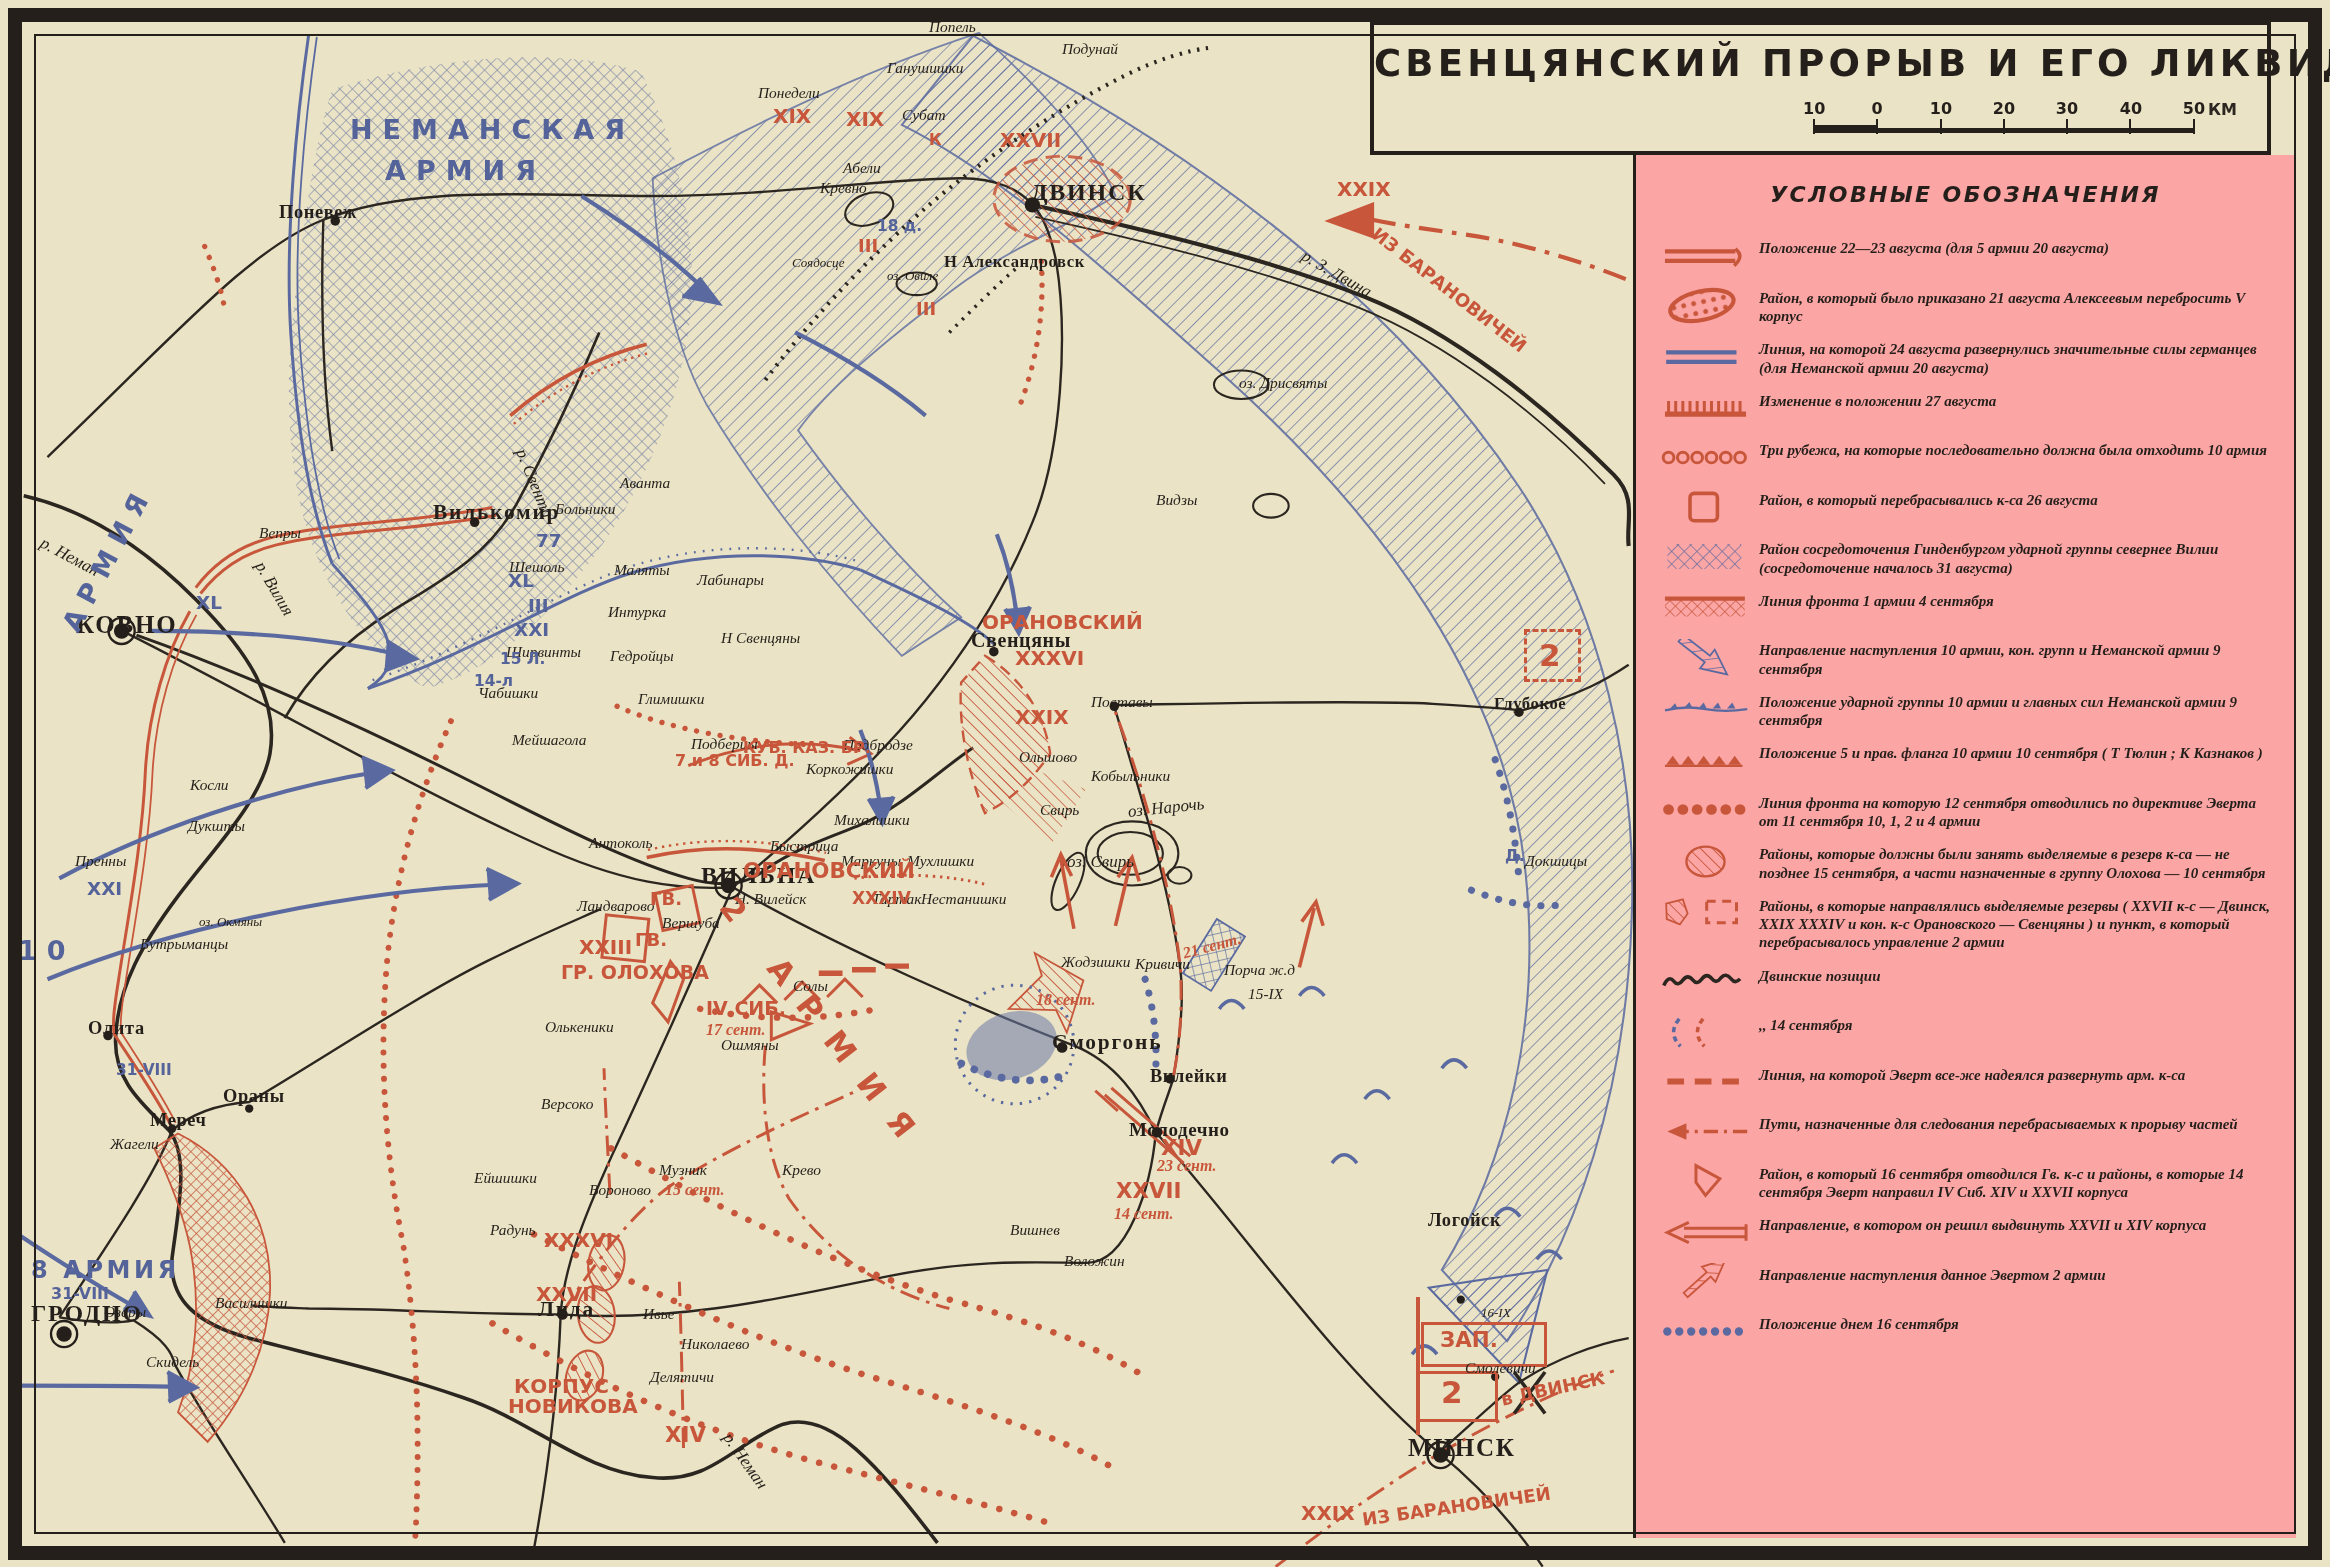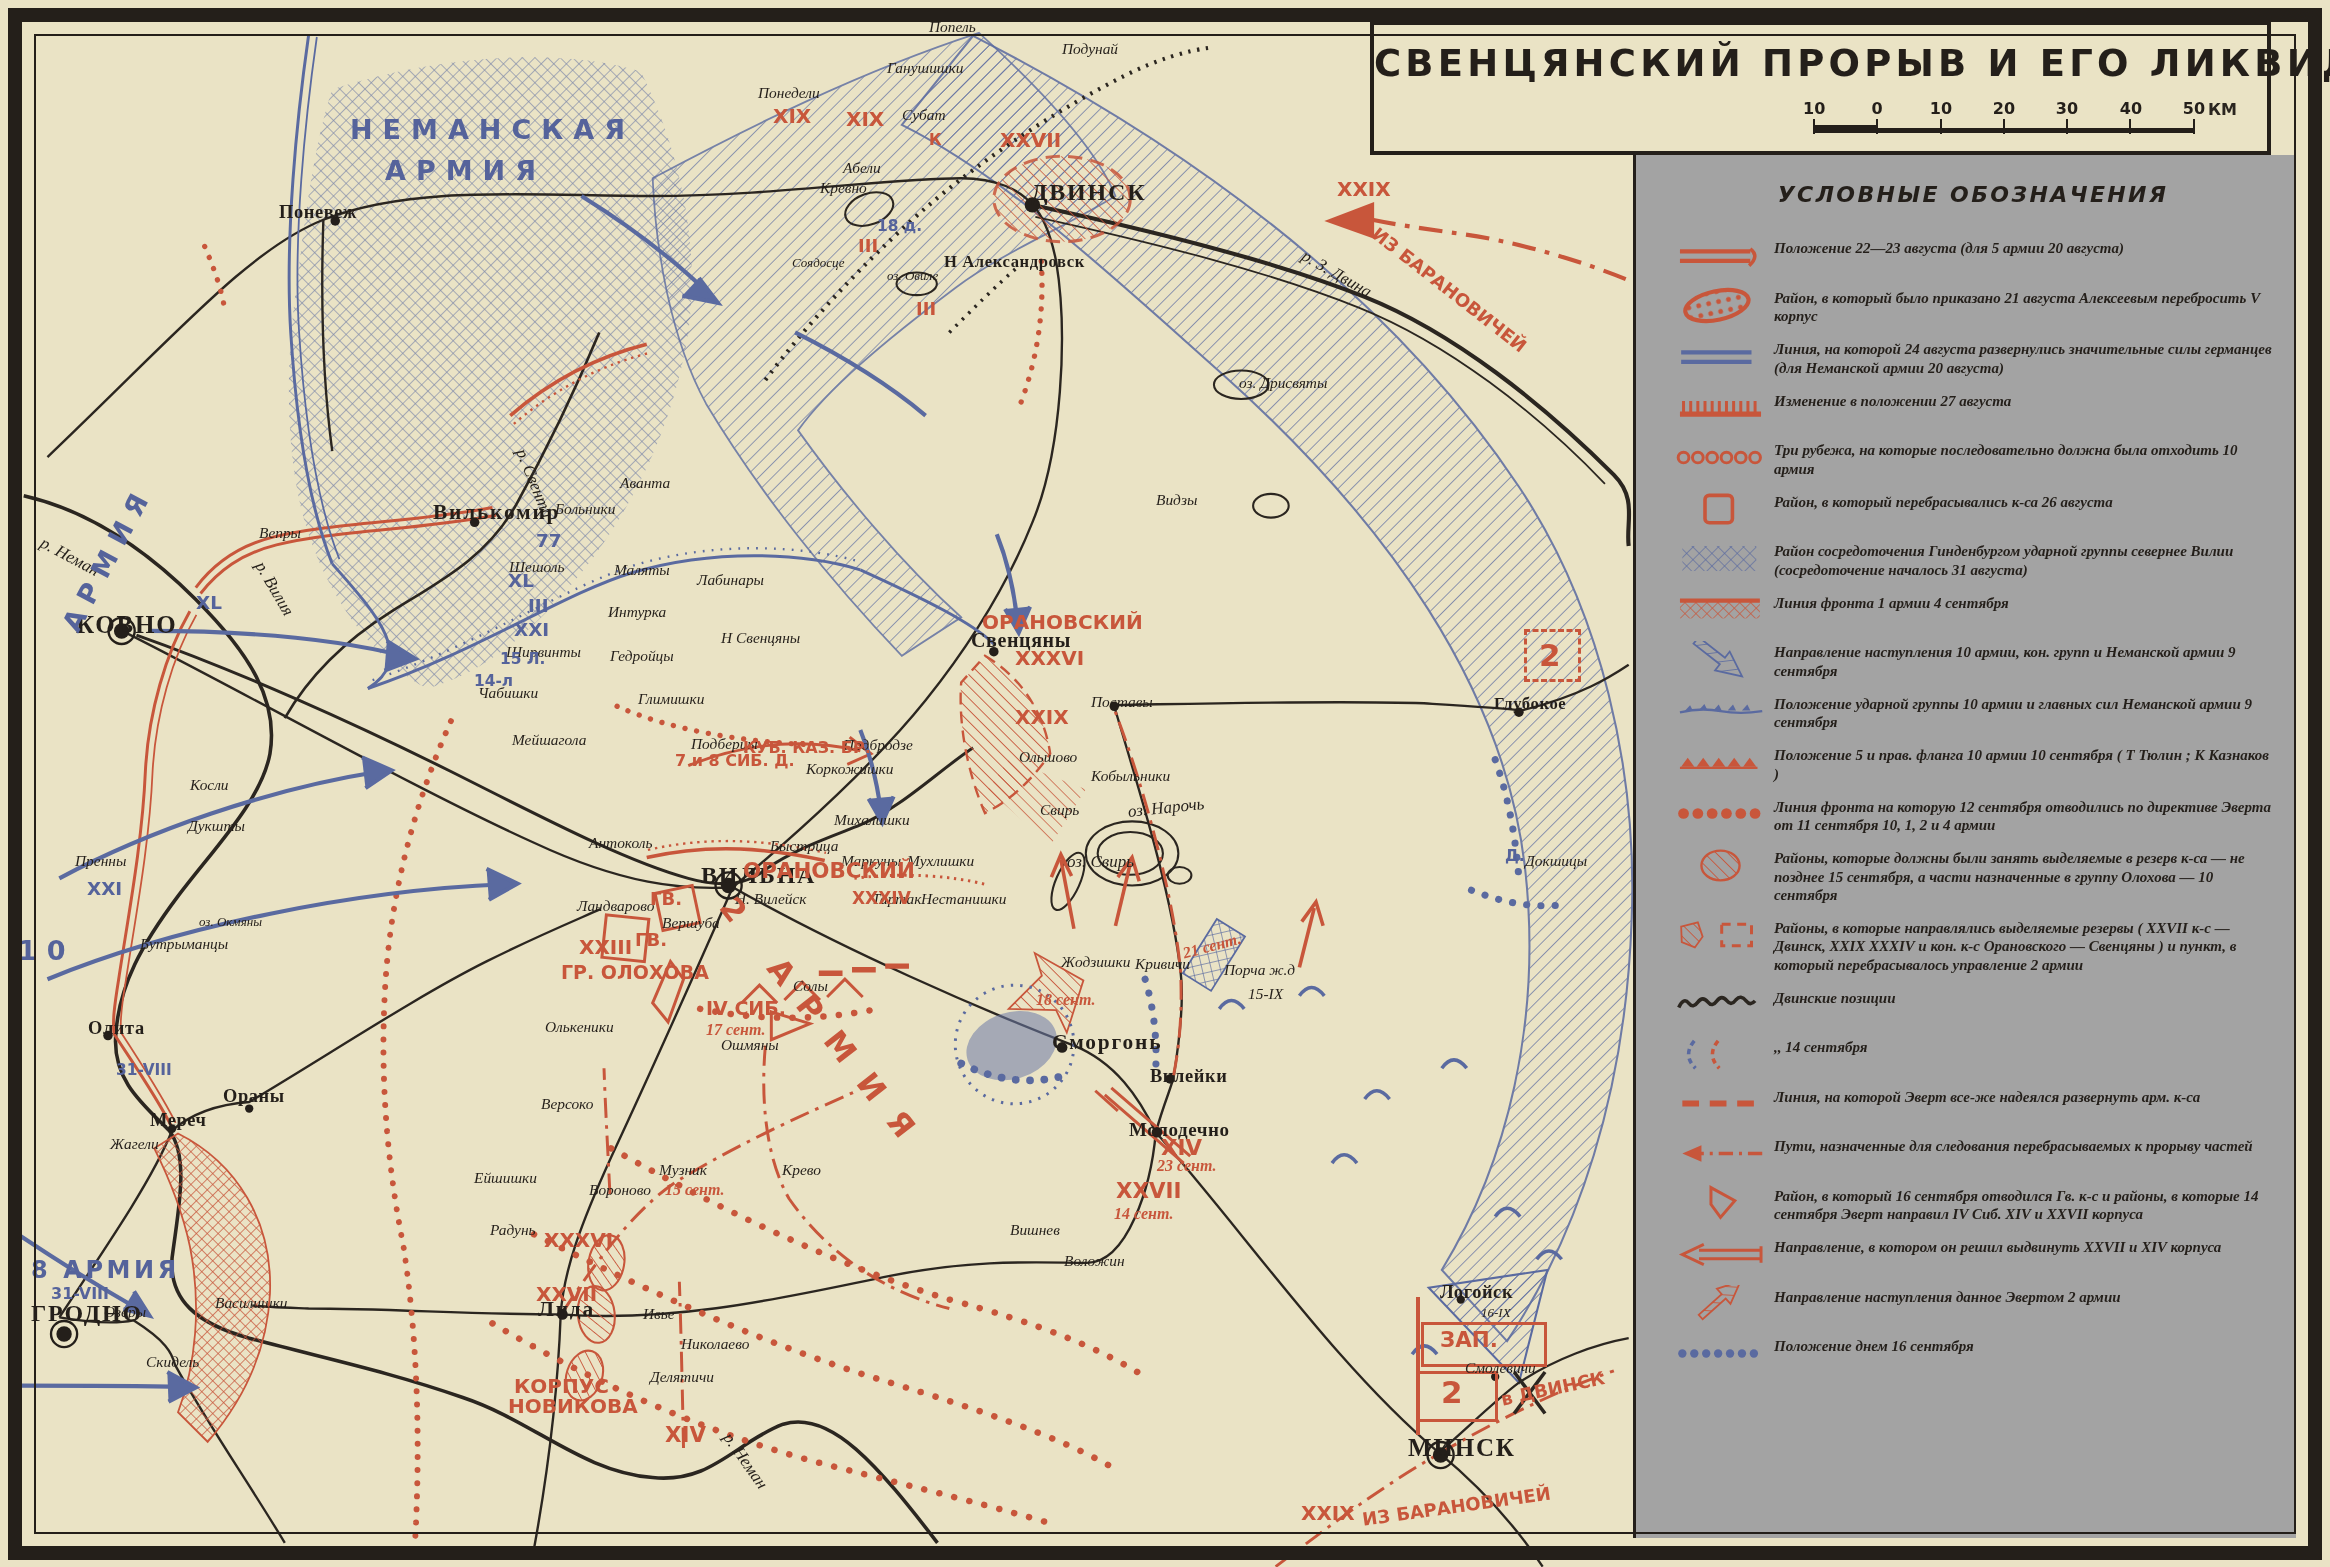--- a/index.html
+++ b/index.html
@@ -18,22 +18,22 @@
              font-family:"DejaVu Sans","Liberation Sans",sans-serif;font-weight:700;
              font-size:37px;letter-spacing:4.2px;color:#241f1a;white-space:nowrap;}
   .scalebar{position:absolute;left:439px;top:76px;width:404px;height:42px;}
   .sb-line{position:absolute;left:0;right:24px;top:27px;height:4.2px;background:#241f1a;}
   .sb-line2{position:absolute;left:0;width:63px;top:24px;height:2.4px;background:#241f1a;}
   .sb-tick{position:absolute;top:18px;width:2.4px;height:14.2px;background:#241f1a;}
   .sb-num{position:absolute;top:-2.4px;transform:translateX(-50%);font-family:"DejaVu Sans",sans-serif;
           font-weight:700;font-size:16px;color:#241f1a;}
   .sb-unit{position:absolute;top:-1.2px;font-family:"DejaVu Sans",sans-serif;font-weight:700;font-size:16px;}
   
-  .legendpanel{position:absolute;left:1636px;top:155px;width:660px;height:1383px;background:#a3a3a3;
-               z-index:5;box-sizing:border-box;padding:27px 24px 0 38px;}
+  .legendpanel{position:absolute;left:1636px;top:155px;width:660px;height:1383px;background:#fca5a5;
+               z-index:5;box-sizing:border-box;padding:27px 24px 0 23px;}
   .lg-head{font-family:"DejaVu Sans",sans-serif;font-weight:700;font-style:italic;font-size:22px;
            letter-spacing:2.4px;text-align:center;color:#241f1a;margin-bottom:30px;}
   .lg-row{display:flex;align-items:flex-start;margin-bottom:12.5px;}
   .lg-sym{flex:0 0 100px;height:37px;}
   .lg-sym svg{width:93px;height:37px;}
   .lg-txt{flex:1;font-family:"Liberation Serif",serif;font-style:italic;font-weight:700;
           font-size:15px;line-height:1.22;color:#241f1a;padding-top:2.4px;}
   
   #map-labels{position:absolute;inset:0;z-index:10;pointer-events:none;}
   .ml{position:absolute;white-space:nowrap;transform-origin:0 0;}
@@ -391,21 +391,21 @@
       <span class="ml town" style="left: 88px; top: 1018px;">Олита</span>
       <span class="ml vil" style="left: 75px; top: 852px;">Пренны</span>
       <span class="ml vil" style="left: 140px; top: 935px;">Бутрыманцы</span>
       <span class="ml vil" style="left: 190px; top: 776px;">Косли</span>
       <span class="ml vil" style="left: 188px; top: 817px;">Дукшты</span>
       <span class="ml vil" style="left: 199px; top: 914px; font-size: 13px;">оз. Окмяны</span>
       <span class="ml city" style="left: 76px; top: 611px; font-size: 25px;">КОВНО</span>
       <span class="ml vil" style="left: 259px; top: 524px;">Вепры</span>
       <span class="ml city" style="left: 1408px; top: 1434px; font-size: 25px;">МИНСК</span>
       <span class="ml vil" style="left: 1465px; top: 1359px;">Смолевичи</span>
-      <span class="ml town" style="left: 1428px; top: 1282px; margin-left: 12px;">Логойск</span>
+      <span class="ml town" style="left: 1428px; top: 1210px;">Логойск</span>
       <span class="ml vil" style="left: 1481px; top: 1305px; font-size: 13px;">16-IX</span>
       <span class="ml town" style="left: 1494px; top: 694px; font-size: 16.6px;">Глубокое</span>
       <span class="ml vil" style="left: 1525px; top: 852px;">Докшицы</span>
       <span class="ml river" style="left: 46px; top: 533px; transform: rotate(28deg);">р. Неман</span>
       <span class="ml river" style="left: 735px; top: 1429px; transform: rotate(55deg);">р. Неман</span>
       <span class="ml river" style="left: 268px; top: 558px; transform: rotate(60deg);">р. Вилия</span>
       <span class="ml river" style="left: 530px; top: 446px; transform: rotate(68deg);">р. Свента</span>
       <span class="ml river" style="left: 1308px; top: 246px; transform: rotate(30deg);">р. З. Двина</span>
       <span class="ml bluebig" style="left: 18px; top: 935px;">10</span>
       <span class="ml bluebig" style="left: 56px; top: 622px; transform: rotate(-62deg);">АРМИЯ</span>

